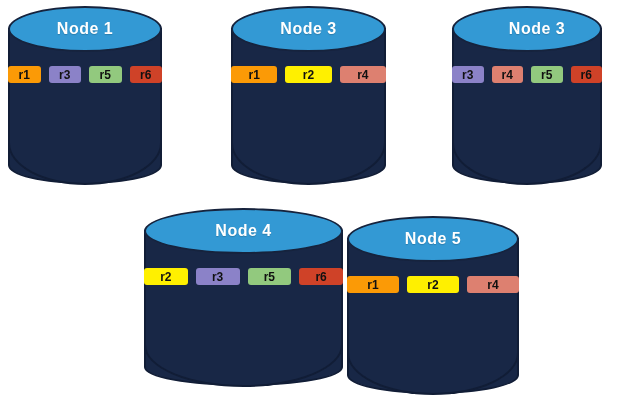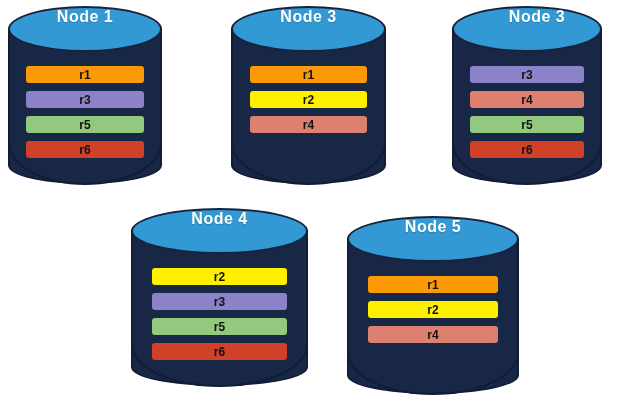--- a/index.html
+++ b/index.html
@@ -59,40 +59,41 @@
     position: absolute;
     left: 0;
     right: 0;
     top: 0;
     height: 46px;
     background: #3399d4;
     border: 2px solid #16233d;
     border-radius: 50%;
     box-sizing: border-box;
     display: flex;
+    align-items: center;
     justify-content: center;
   }
   .cyl-top-label {
     color: #ffffff;
     font-weight: bold;
     font-size: 16px;
     letter-spacing: 0.5px;
     text-shadow: 0 1px 1px rgba(0,0,0,0.18);
     white-space: nowrap;
     user-select: none;
   }
 
   
   .replica-list {
     position: absolute;
     left: 0;
     right: 0;
     top: 60px;
     display: flex;
-    flex-direction: column;
+    flex-direction: row;
     align-items: center;
     gap: 8px;
   }
   .replica-bar {
     width: 76%;
     height: 17px;
     border-radius: 3px;
     display: flex;
     align-items: center;
     justify-content: center;
@@ -169,21 +170,21 @@
           <span class="replica-label" style="color: rgb(17, 17, 17);">r4</span>
         </div>
         <div class="replica-bar" style="background: rgb(146, 201, 126);">
           <span class="replica-label" style="color: rgb(17, 17, 17);">r5</span>
         </div>
         <div class="replica-bar" style="background: rgb(207, 66, 40);">
           <span class="replica-label" style="color: rgb(17, 17, 17);">r6</span>
         </div>
       </div>
     </div>
-    <div class="node" style="left: 131px; top: 208px; width: 177px; height: 178px;">
+    <div class="node" style="left: 144px; top: 208px; width: 199px; height: 178px;">
       <div class="cyl">
         <div class="cyl-body" style="background: rgb(24, 39, 70);"></div>
         <div class="cyl-bottom" style="background: rgb(24, 39, 70);"></div>
         <div class="cyl-top" style="background: rgb(51, 153, 212);">
           <span class="cyl-top-label" style="color: rgb(255, 255, 255);">Node 4</span>
         </div>
       </div>
       <div class="replica-list">
         <div class="replica-bar" style="background: rgb(255, 240, 0);">
           <span class="replica-label" style="color: rgb(17, 17, 17);">r2</span>

